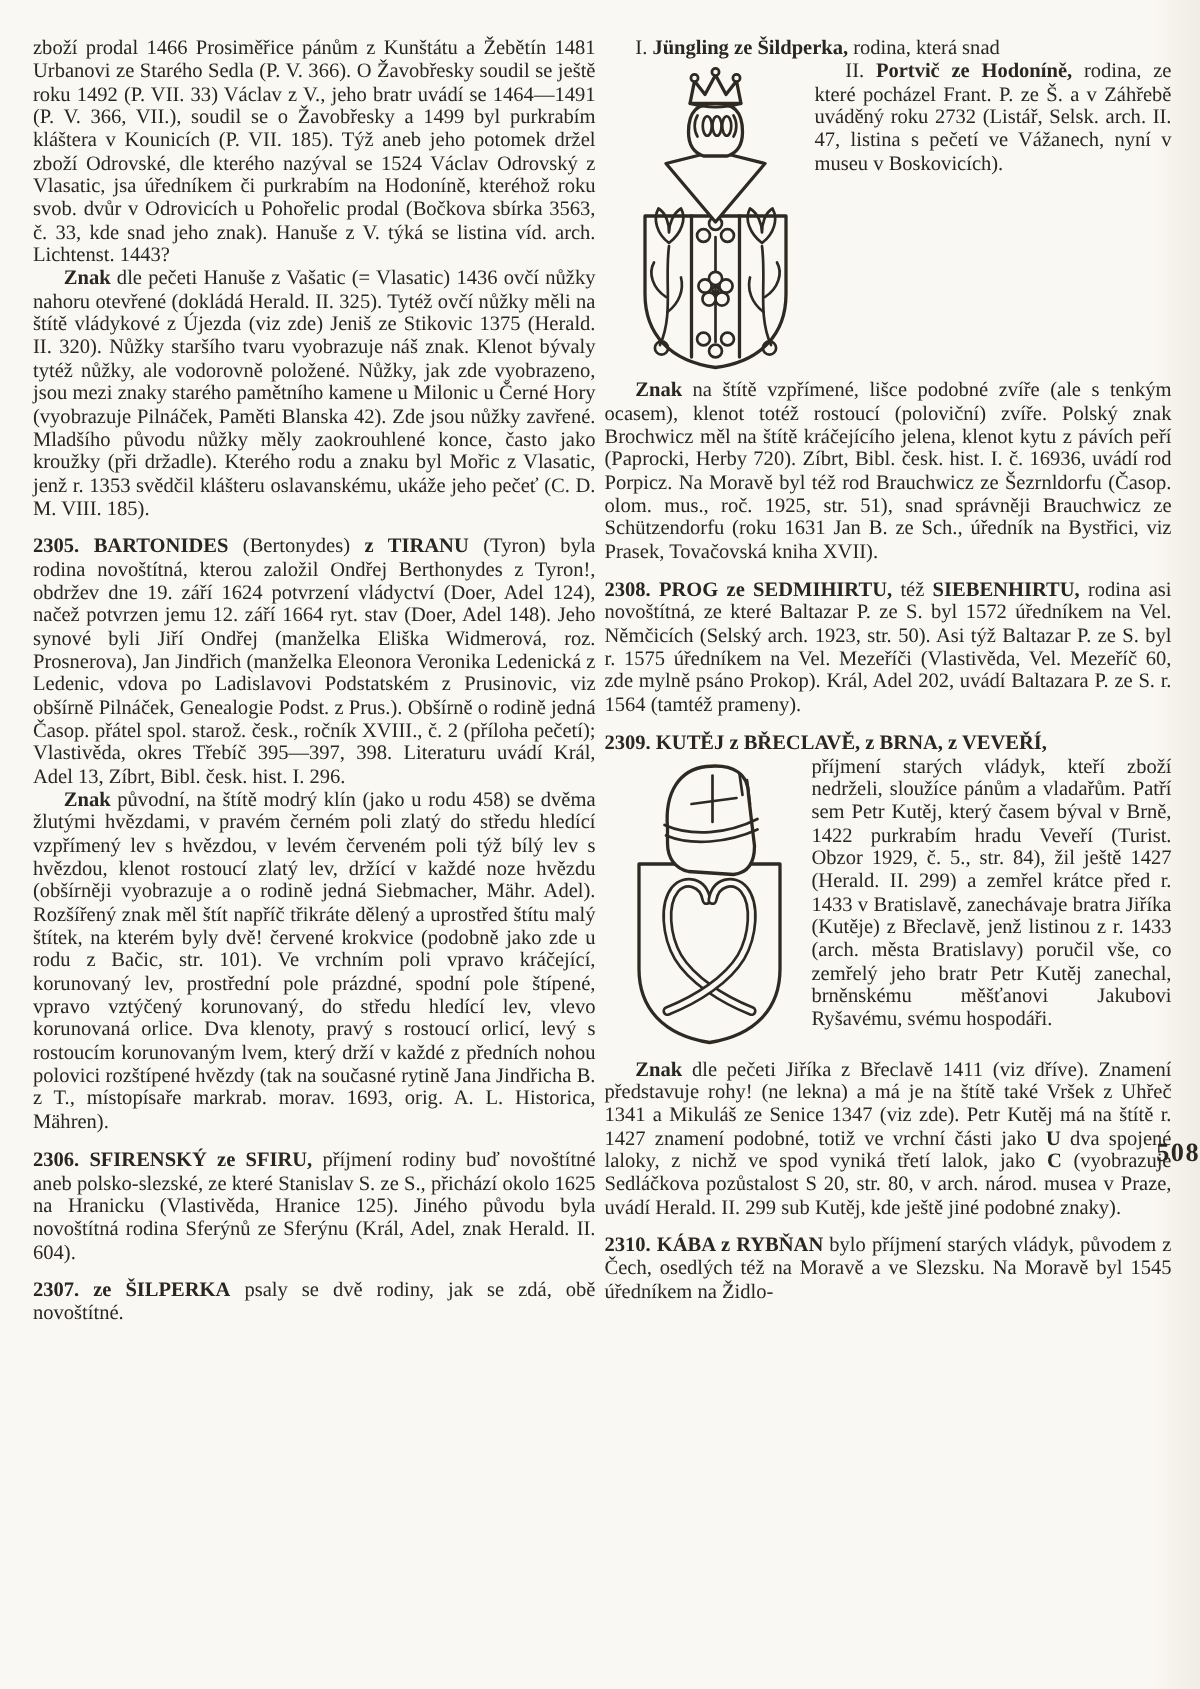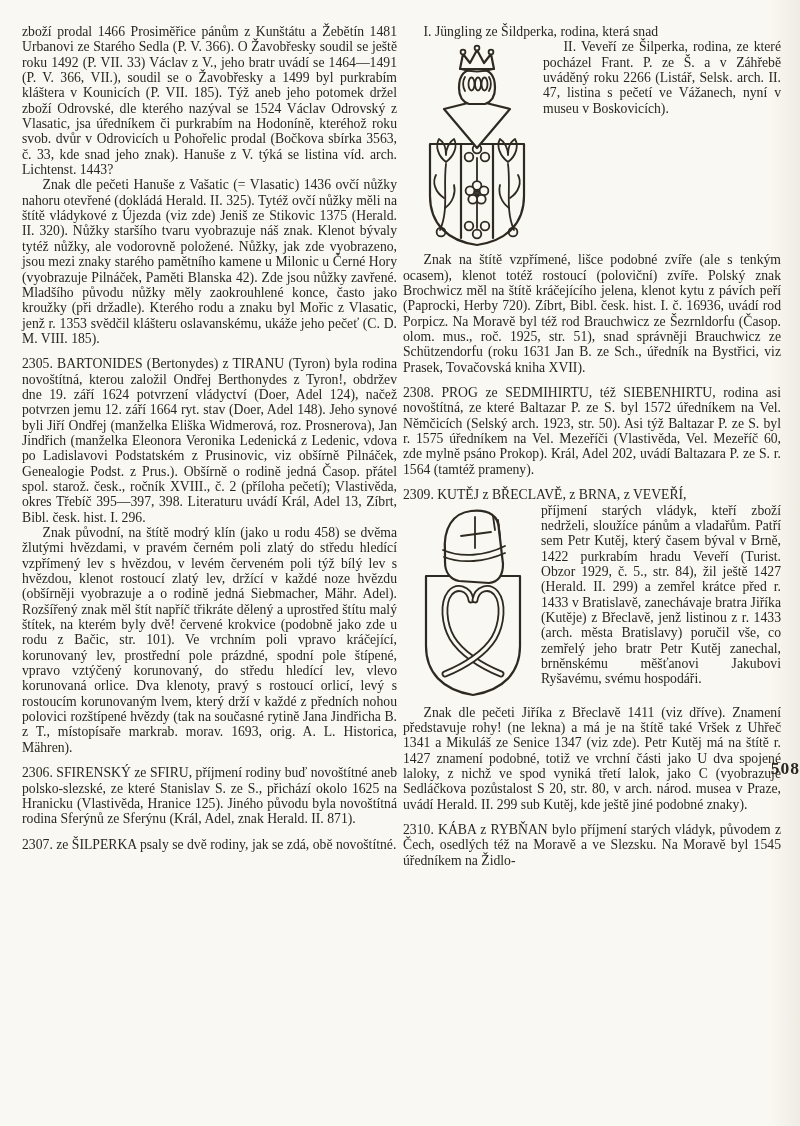--- a/index.html
+++ b/index.html
@@ -15,21 +15,21 @@
   }
   .page { position:relative; width:800px; height:788px; padding:24px 19px 0 22px;border-radius:23px; }
   .columns { display:flex; }
   .col { text-align:justify; }
   .col-left  { width:375px; flex:0 0 375px; }
   .col-gap   { width:6px; flex:0 0 6px; }
   .col-right { width:378px; flex:0 0 378px; }
   p.para { text-align:justify; }
   p.indent { text-indent:1.5em; }
   p.entry { margin-top:10px; }
-  .b { font-weight:normal; }
+  .b { font-weight:bold; }
   .float-region::after { content:""; display:block; clear:both; }
   .arms { float:left; }
   .arms-jungling { width:100px; height:206px; margin:3px 16px 4px 24px; }
   .arms-kutej    { width:100px; height:195px; margin:3px 18px 4px 20px; }
   .arms path, .arms circle, .arms ellipse, .arms line {
     stroke:#2e2a22; fill:none; stroke-width:2.2; stroke-linecap:round; stroke-linejoin:round;
   }
   .arms .fillp { fill:#faf8f2; }
   .arms .thin { stroke-width:1.8; }
   .arms .tube-out { stroke-width:6.8; }
@@ -43,21 +43,21 @@
 <body>
 
 <div class="page">
   <div class="columns">
 
     <div class="col col-left">
       <p class="para"><span>zboží prodal 1466 Prosiměřice pánům z Kunštátu a Žebětín 1481 Urbanovi ze Starého Sedla (P. V. 366). O Žavobřesky soudil se ještě roku 1492 (P. VII. 33) Václav z V., jeho bratr uvádí se 1464—1491 (P. V. 366, VII.), soudil se o Žavobřesky a 1499 byl purkrabím kláštera v Kounicích (P. VII. 185). Týž aneb jeho potomek držel zboží Odrovské, dle kterého nazýval se 1524 Václav Odrovský z Vlasatic, jsa úředníkem či purkrabím na Hodoníně, kteréhož roku svob. dvůr v Odrovicích u Pohořelic prodal (Bočkova sbírka 3563, č. 33, kde snad jeho znak). Hanuše z V. týká se listina víd. arch. Lichtenst. 1443?</span></p>
       <p class="para indent"><span class="b">Znak</span><span> dle pečeti Hanuše z Vašatic (= Vlasatic) 1436 ovčí nůžky nahoru otevřené (dokládá Herald. II. 325). Tytéž ovčí nůžky měli na štítě vládykové z Újezda (viz zde) Jeniš ze Stikovic 1375 (Herald. II. 320). Nůžky staršího tvaru vyobrazuje náš znak. Klenot bývaly tytéž nůžky, ale vodorovně položené. Nůžky, jak zde vyobrazeno, jsou mezi znaky starého pamětního kamene u Milonic u Černé Hory (vyobrazuje Pilnáček, Paměti Blanska 42). Zde jsou nůžky zavřené. Mladšího původu nůžky měly zaokrouhlené konce, často jako kroužky (při držadle). Kterého rodu a znaku byl Mořic z Vlasatic, jenž r. 1353 svědčil klášteru oslavanskému, ukáže jeho pečeť (C. D. M. VIII. 185).</span></p>
       <p class="para entry"><span class="b">2305. BARTONIDES </span><span>(Bertonydes) </span><span class="b">z TIRANU </span><span>(Tyron) byla rodina novoštítná, kterou založil Ondřej Berthonydes z Tyron!, obdržev dne 19. září 1624 potvrzení vládyctví (Doer, Adel 124), načež potvrzen jemu 12. září 1664 ryt. stav (Doer, Adel 148). Jeho synové byli Jiří Ondřej (manželka Eliška Widmerová, roz. Prosnerova), Jan Jindřich (manželka Eleonora Veronika Ledenická z Ledenic, vdova po Ladislavovi Podstatském z Prusinovic, viz obšírně Pilnáček, Genealogie Podst. z Prus.). Obšírně o rodině jedná Časop. přátel spol. starož. česk., ročník XVIII., č. 2 (příloha pečetí); Vlastivěda, okres Třebíč 395—397, 398. Literaturu uvádí Král, Adel 13, Zíbrt, Bibl. česk. hist. I. 296.</span></p>
       <p class="para indent"><span class="b">Znak</span><span> původní, na štítě modrý klín (jako u rodu 458) se dvěma žlutými hvězdami, v pravém černém poli zlatý do středu hledící vzpřímený lev s hvězdou, v levém červeném poli týž bílý lev s hvězdou, klenot rostoucí zlatý lev, držící v každé noze hvězdu (obšírněji vyobrazuje a o rodině jedná Siebmacher, Mähr. Adel). Rozšířený znak měl štít napříč třikráte dělený a uprostřed štítu malý štítek, na kterém byly dvě! červené krokvice (podobně jako zde u rodu z Bačic, str. 101). Ve vrchním poli vpravo kráčející, korunovaný lev, prostřední pole prázdné, spodní pole štípené, vpravo vztýčený korunovaný, do středu hledící lev, vlevo korunovaná orlice. Dva klenoty, pravý s rostoucí orlicí, levý s rostoucím korunovaným lvem, který drží v každé z předních nohou polovici rozštípené hvězdy (tak na současné rytině Jana Jindřicha B. z T., místopísaře markrab. morav. 1693, orig. A. L. Historica, Mähren).</span></p>
-      <p class="para entry"><span class="b">2306. SFIRENSKÝ ze SFIRU,</span><span> příjmení rodiny buď novoštítné aneb polsko-slezské, ze které Stanislav S. ze S., přichází okolo 1625 na Hranicku (Vlastivěda, Hranice 125). Jiného původu byla novoštítná rodina Sferýnů ze Sferýnu (Král, Adel, znak Herald. II. 871).</span></p>
+      <p class="para entry"><span class="b">2306. SFIRENSKÝ ze SFIRU,</span><span> příjmení rodiny buď novoštítné aneb polsko-slezské, ze které Stanislav S. ze S., přichází okolo 1625 na Hranicku (Vlastivěda, Hranice 125). Jiného původu byla novoštítná rodina Sferýnů ze Sferýnu (Král, Adel, znak Herald. II. 604).</span></p>
       <p class="para entry"><span class="b">2307. ze ŠILPERKA</span><span> psaly se dvě rodiny, jak se zdá, obě novoštítné.</span></p>
     </div>
 
     <div class="col-gap"></div>
 
     <div class="col col-right">
       <p class="para indent"><span>I. </span><span class="b">Jüngling ze Šildperka,</span><span> rodina, která snad</span></p>
 
       <div class="float-region">
         <svg class="arms arms-jungling" viewBox="0 0 100 206" role="img" aria-label="Coat of arms of Jüngling ze Šildperka: crowned barrel helm above a shield divided into three vertical panels with tulip flowers in the side panels and a flowered staff in the centre">
@@ -105,21 +105,21 @@
             <path class="thin" d="M62 35 C64.5 39 64.5 45 62 49"></path>
           </g>
           <g>
             <path class="fillp" d="M33 27 L36 12 L43 21 L50 8 L57 21 L64 12 L67 27 Z"></path>
             <circle class="thin fillp" cx="36" cy="10" r="2.4"></circle>
             <circle class="thin fillp" cx="50" cy="6" r="2.4"></circle>
             <circle class="thin fillp" cx="64" cy="10" r="2.4"></circle>
             <path class="thin" d="M33 27 Q50 32 67 27"></path>
           </g>
         </svg>
-        <p class="para indent"><span>II. </span><span class="b">Veveří ze Šilperka,</span><span> rodina, ze které pocházel Frant. P. ze Š. a v Záhřebě uváděný roku 2266 (Listář, Selsk. arch. II. 47, listina s pečetí ve Vážanech, nyní v museu v Boskovicích).</span></p>
+        <p class="para indent"><span>II. </span><span class="b">Portvič ze Hodoníně,</span><span> rodina, ze které pocházel Frant. P. ze Š. a v Záhřebě uváděný roku 2732 (Listář, Selsk. arch. II. 47, listina s pečetí ve Vážanech, nyní v museu v Boskovicích).</span></p>
       </div>
 
       <p class="para indent"><span class="b">Znak</span><span> na štítě vzpřímené, lišce podobné zvíře (ale s tenkým ocasem), klenot totéž rostoucí (poloviční) zvíře. Polský znak Brochwicz měl na štítě kráčejícího jelena, klenot kytu z pávích peří (Paprocki, Herby 720). Zíbrt, Bibl. česk. hist. I. č. 16936, uvádí rod Porpicz. Na Moravě byl též rod Brauchwicz ze Šezrnldorfu (Časop. olom. mus., roč. 1925, str. 51), snad správněji Brauchwicz ze Schützendorfu (roku 1631 Jan B. ze Sch., úředník na Bystřici, viz Prasek, Tovačovská kniha XVII).</span></p>
       <p class="para entry"><span class="b">2308. PROG ze SEDMIHIRTU,</span><span> též </span><span class="b">SIEBENHIRTU,</span><span> rodina asi novoštítná, ze které Baltazar P. ze S. byl 1572 úředníkem na Vel. Němčicích (Selský arch. 1923, str. 50). Asi týž Baltazar P. ze S. byl r. 1575 úředníkem na Vel. Mezeříči (Vlastivěda, Vel. Mezeříč 60, zde mylně psáno Prokop). Král, Adel 202, uvádí Baltazara P. ze S. r. 1564 (tamtéž prameny).</span></p>
       <p class="para entry"><span class="b">2309. KUTĚJ z BŘECLAVĚ, z BRNA, z VEVEŘÍ,</span></p>
 
       <div class="float-region">
         <svg class="arms arms-kutej" viewBox="0 0 100 195" role="img" aria-label="Coat of arms of Kutěj z Břeclavě: great helm with a cross above a shield bearing two horns crossed at the base forming a heart">
           <path class="fillp" d="M3 70 L97 70 L97 140 C97 166 81 184 50 189 C19 184 3 166 3 140 Z"></path>
           <g>

